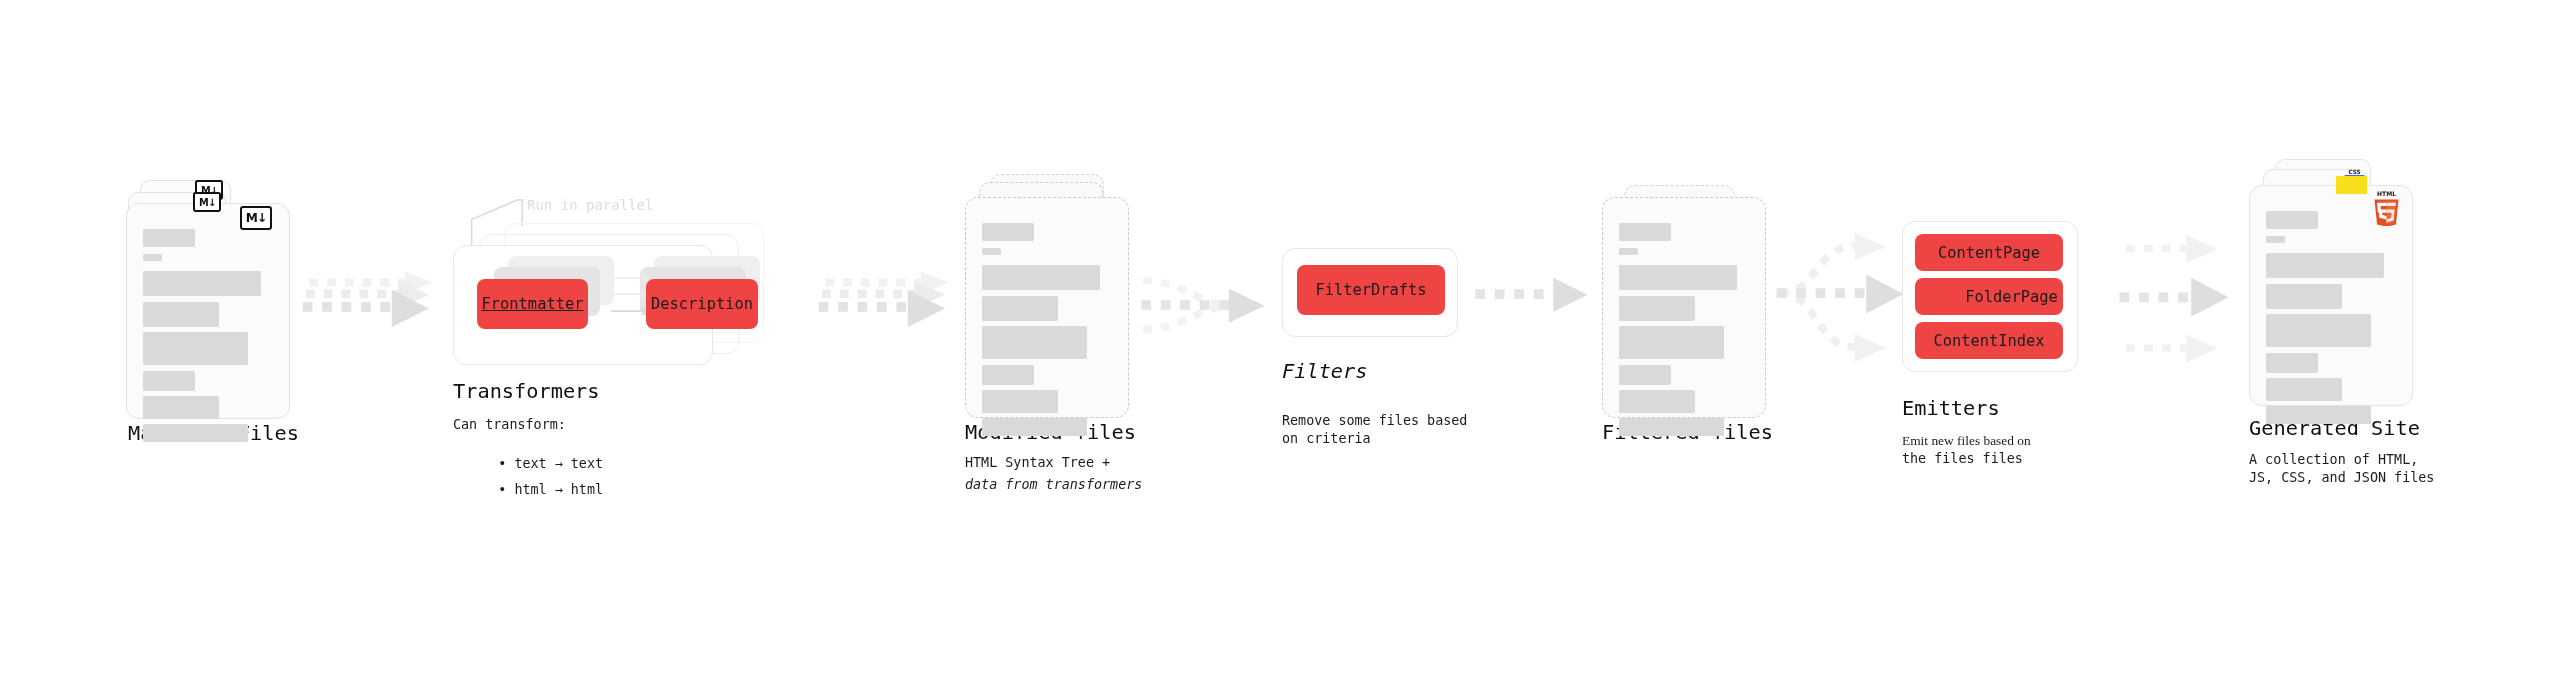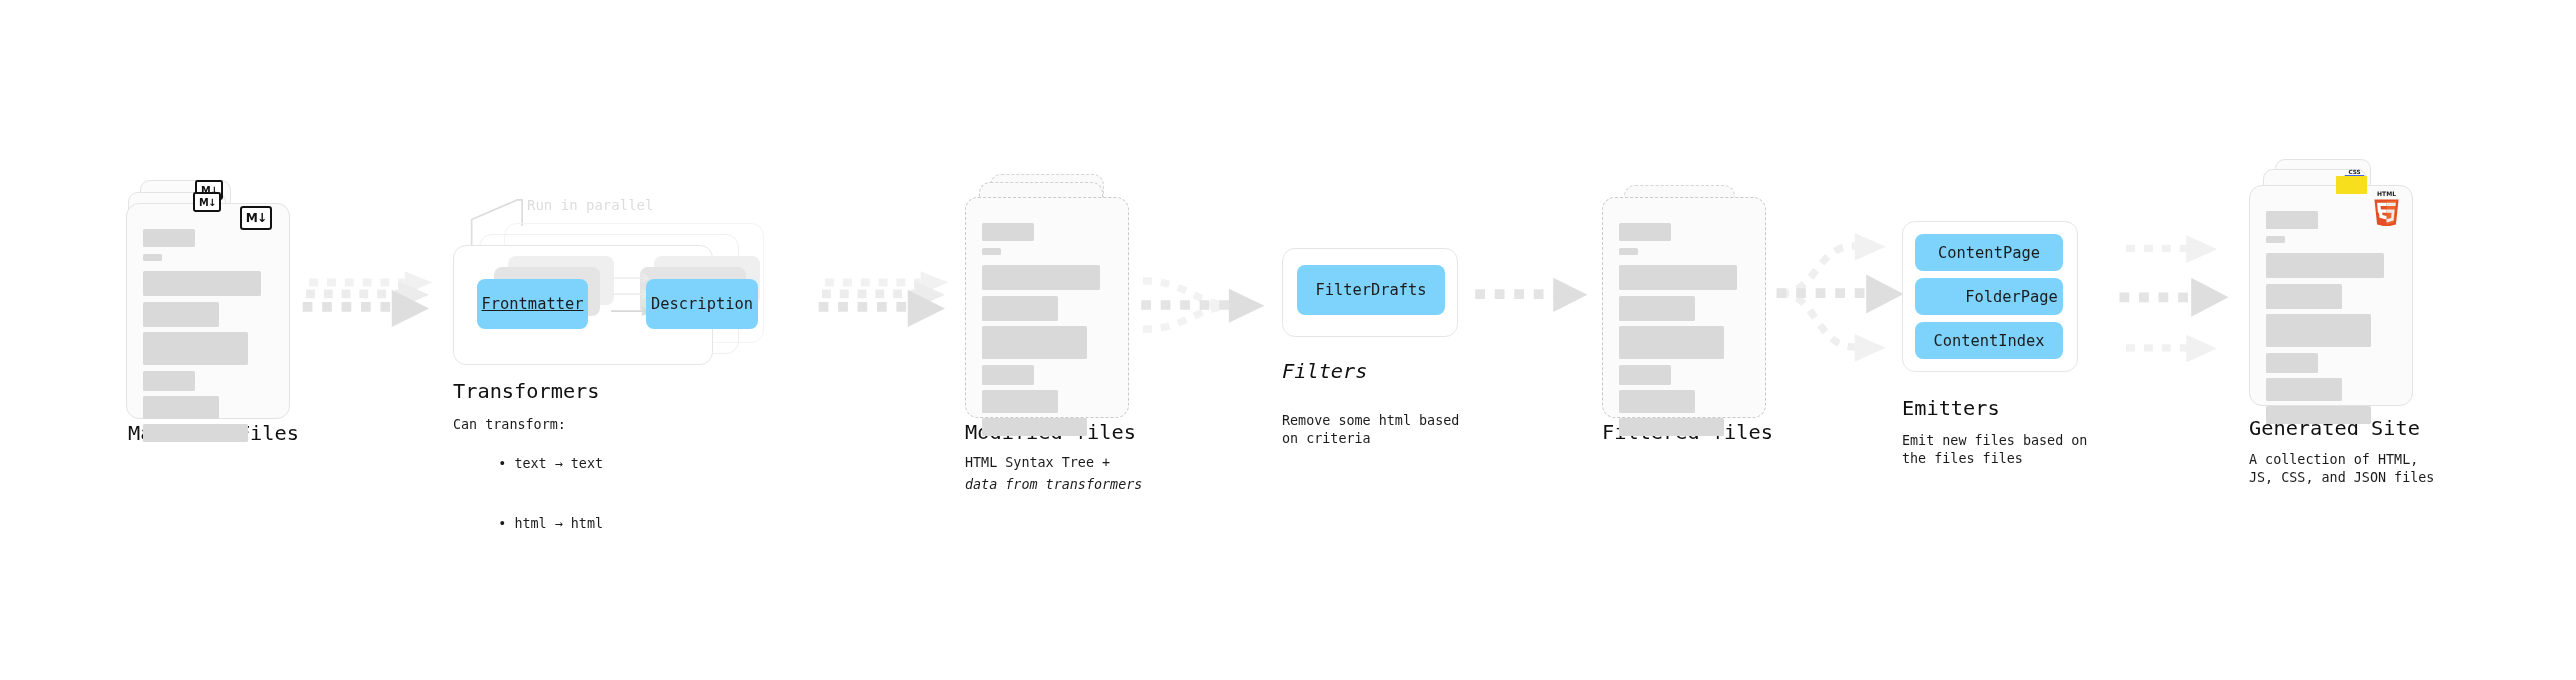--- a/index.html
+++ b/index.html
@@ -57,21 +57,21 @@
   
   .procbox{
     position:absolute;box-sizing:border-box;
     border:1.6px solid #e6e6e6;border-radius:13px;background:#ffffff;
   }
   .procbox.ghost1{border-color:#efefef;background:transparent;}
   .procbox.ghost2{border-color:#f4f4f4;background:transparent;}
 
   .chip{
     position:absolute;box-sizing:border-box;
-    background:#7dd3fc;border-radius:8.1px;
+    background:#ef4444;border-radius:8.1px;
     display:flex;align-items:center;justify-content:center;
     font-family:"DejaVu Sans Mono","Liberation Mono",monospace;
     font-size:15.4px;color:#1b1b1b;white-space:nowrap;
   }
   .chip.ghost1{background:#e4e4e4;}
   .chip.ghost2{background:#efefef;}
 
   
   .title{
     position:absolute;white-space:nowrap;
@@ -161,21 +161,21 @@
     </div>
     <div class="chip" style="left:646px;top:279px;width:112px;height:50px;">
       <span>Description</span>
     </div>
   </div>
   <div class="title" style="left:453px;top:379px;">Transformers</div>
   <div class="sub" style="left:453px;top:417px;">Can transform:</div>
   <div class="sub listrow" style="left:466px;top:440px;">
     <span>•&nbsp;</span><span>text → text</span>
   </div>
-  <div class="sub listrow" style="left:466px;top:500px;">
+  <div class="sub listrow" style="left:466px;top:466px;">
     <span>•&nbsp;</span><span>html → html</span>
   </div>
 
   <svg class="abs" style="left:817px;top:268px;" width="154" height="85" viewBox="0 0 190 105">
     <g>
       <path d="M10 18 H 128" stroke="#f1f1f1" stroke-width="10" stroke-dasharray="11 11" fill="none"></path>
       <path d="M128 4 L 162 18 L 128 32 Z" fill="#f1f1f1"></path>
       <path d="M6 32 H 120" stroke="#ececec" stroke-width="11" stroke-dasharray="11 11" fill="none"></path>
       <path d="M120 16 L 158 33 L 120 50 Z" fill="#ececec"></path>
       <path d="M2 48 H 112" stroke="#e2e2e2" stroke-width="12" stroke-dasharray="12 12" fill="none"></path>
@@ -208,21 +208,21 @@
       <path d="M4 60 H 118" stroke="#e4e4e4" stroke-width="12" stroke-dasharray="12 12"></path>
     </g>
     <path d="M112 40 L 156 61 L 112 82 Z" fill="#dedede"></path>
   </svg>
 
   <div class="procbox" style="left:1282px;top:248px;width:176px;height:89px;"></div>
   <div class="chip" style="left:1297px;top:265px;width:148px;height:50px;">
     <span>FilterDrafts</span>
   </div>
   <div class="title" style="left:1282px;top:359px;font-style:italic;">Filters</div>
-  <div class="sub" style="left:1282px;top:413px;">Remove some html based</div>
+  <div class="sub" style="left:1282px;top:413px;">Remove some files based</div>
   <div class="sub" style="left:1282px;top:431px;">on criteria</div>
 
   <svg class="abs" style="left:1472px;top:276px;" width="130" height="49" viewBox="0 0 160 60">
     <path d="M4 22 H 104" stroke="#e4e4e4" stroke-width="12" stroke-dasharray="12 12" fill="none"></path>
     <path d="M100 2 L 142 23 L 100 44 Z" fill="#dedede"></path>
   </svg>
 
   <div class="cardstack">
     <div class="card dashed" style="left:1624px;top:185px;width:111px;height:32.5px;border-radius:11.4px;border-color:#d6d6d6;"></div>
     <div class="card dashed top" style="left:1602px;top:197px;width:164px;height:221px;">
@@ -253,21 +253,21 @@
   <div class="chip" style="left:1915px;top:234px;width:148px;height:37px;">
     <span>ContentPage</span>
   </div>
   <div class="chip" style="left:1915px;top:278px;width:148px;height:37px;padding-left:45px;">
     <span>FolderPage</span>
   </div>
   <div class="chip" style="left:1915px;top:322px;width:148px;height:37px;">
     <span>ContentIndex</span>
   </div>
   <div class="title" style="left:1902px;top:396px;">Emitters</div>
-  <div class="sub" style="left:1902px;top:433px;">Emit new files based on</div>
+  <div class="sub" style="left:1902px;top:433px;font-family:Liberation Serif, serif;">Emit new files based on</div>
   <div class="sub" style="left:1902px;top:451px;">the files files</div>
 
   <svg class="abs" style="left:2095px;top:228px;" width="163" height="163" viewBox="0 0 200 200">
     <g fill="none">
       <path d="M38 25 H 116" stroke="#f1f1f1" stroke-width="9" stroke-dasharray="11 11"></path>
       <path d="M30 85 H 122" stroke="#e4e4e4" stroke-width="12" stroke-dasharray="12 12"></path>
       <path d="M38 147 H 116" stroke="#f1f1f1" stroke-width="9" stroke-dasharray="11 11"></path>
     </g>
     <path d="M112 9 L 150 26 L 112 43 Z" fill="#f1f1f1"></path>
     <path d="M118 61 L 164 85 L 118 109 Z" fill="#dedede"></path>

